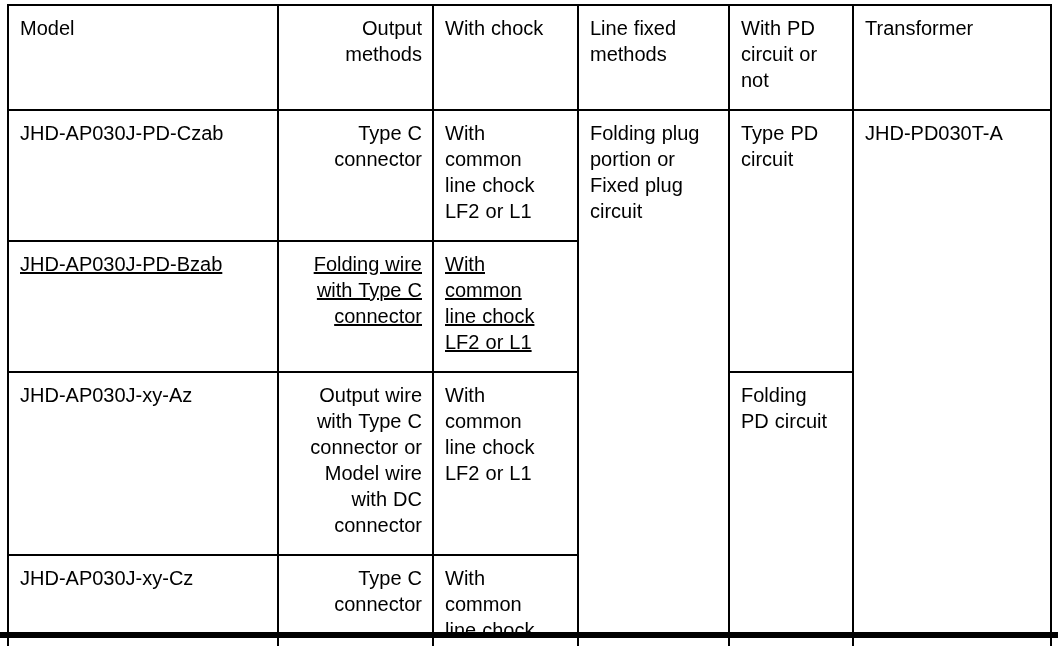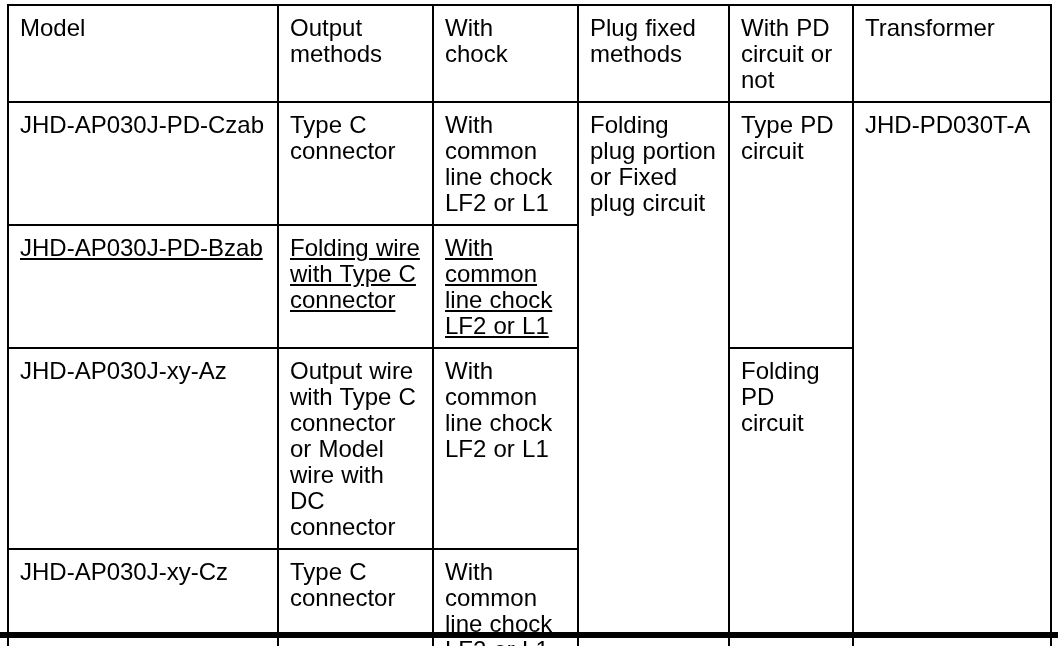--- a/index.html
+++ b/index.html
@@ -27,32 +27,32 @@
   .spec-table col.c2 { width: 155px; }
   .spec-table col.c3 { width: 145px; }
   .spec-table col.c4 { width: 151px; }
   .spec-table col.c5 { width: 124px; }
   .spec-table col.c6 { width: 198px; }
 
   .spec-table th, .spec-table td {
     border: 2px solid #000000;
     vertical-align: top;
     text-align: left;
-    font-size: 24px;
+    font-size: 20px;
     line-height: 26px;
     font-weight: normal;
-    padding: 9px 10px 8px 11px;
+    padding: 9px 10px 16px 11px;
     overflow: hidden;
     word-spacing: 0.5px;
   }
   
   .spec-table .col-chock  { padding-right: 23px; }
   .spec-table .col-plug   { padding-right: 12px; }
   .spec-table .col-pd     { padding-right: 15px; margin-top: 21px; }
-  .spec-table .col-output { padding-right: 10px; }
+  .spec-table .col-output { padding-right: 10px; text-align: right; }
 
   tr.r-head { height: 95px; }
   tr.r-1 { height: 123px; }
   tr.r-2 { height: 122px; text-decoration: underline; }
   tr.r-3 { height: 171px; }
   tr.r-4 { height: 118px; }
 
   .bottom-rule {
     position: absolute;
     left: 0;
@@ -72,21 +72,21 @@
       <col class="c3">
       <col class="c4">
       <col class="c5">
       <col class="c6">
   </colgroup>
   <tbody>
     <tr class="r-head">
       <th>Model</th>
       <th class="col-output">Output methods</th>
       <th class="col-chock">With chock</th>
-      <th class="col-plug">Plug fixed methods</th>
+      <th class="col-plug">Line fixed methods</th>
       <th class="col-pd">With PD circuit or not</th>
       <th>Transformer</th>
     </tr>
 
     <tr class="r-1">
       <td>JHD-AP030J-PD-Czab</td>
       <td class="col-output">Type C connector</td>
       <td class="col-chock">With common line chock LF2 or L1</td>
       <td class="col-plug" rowspan="4">Folding plug portion or Fixed plug circuit</td>
       <td class="col-pd" rowspan="2">Type PD circuit</td>

